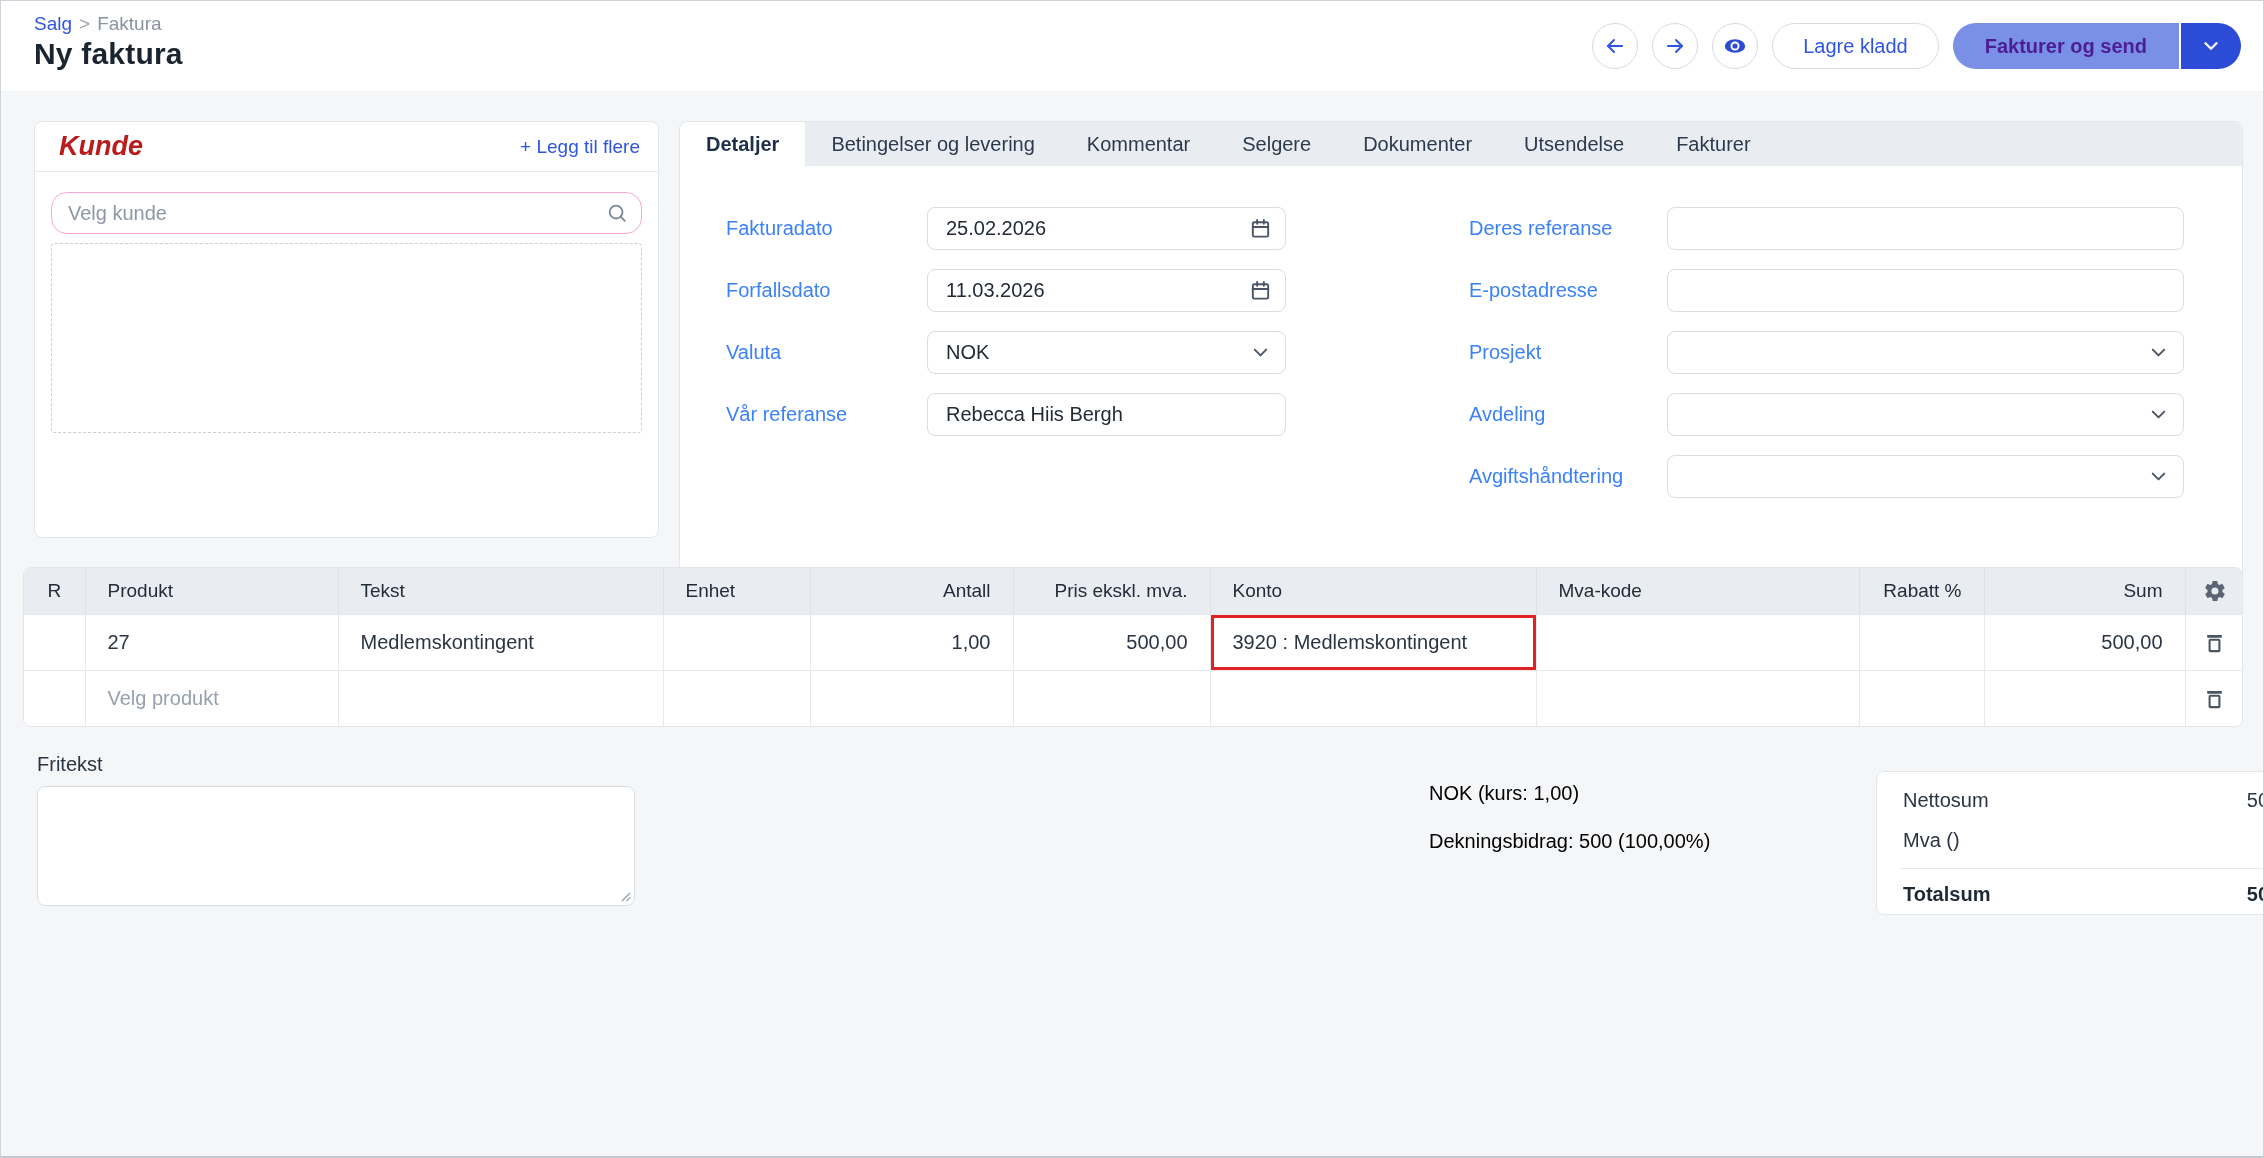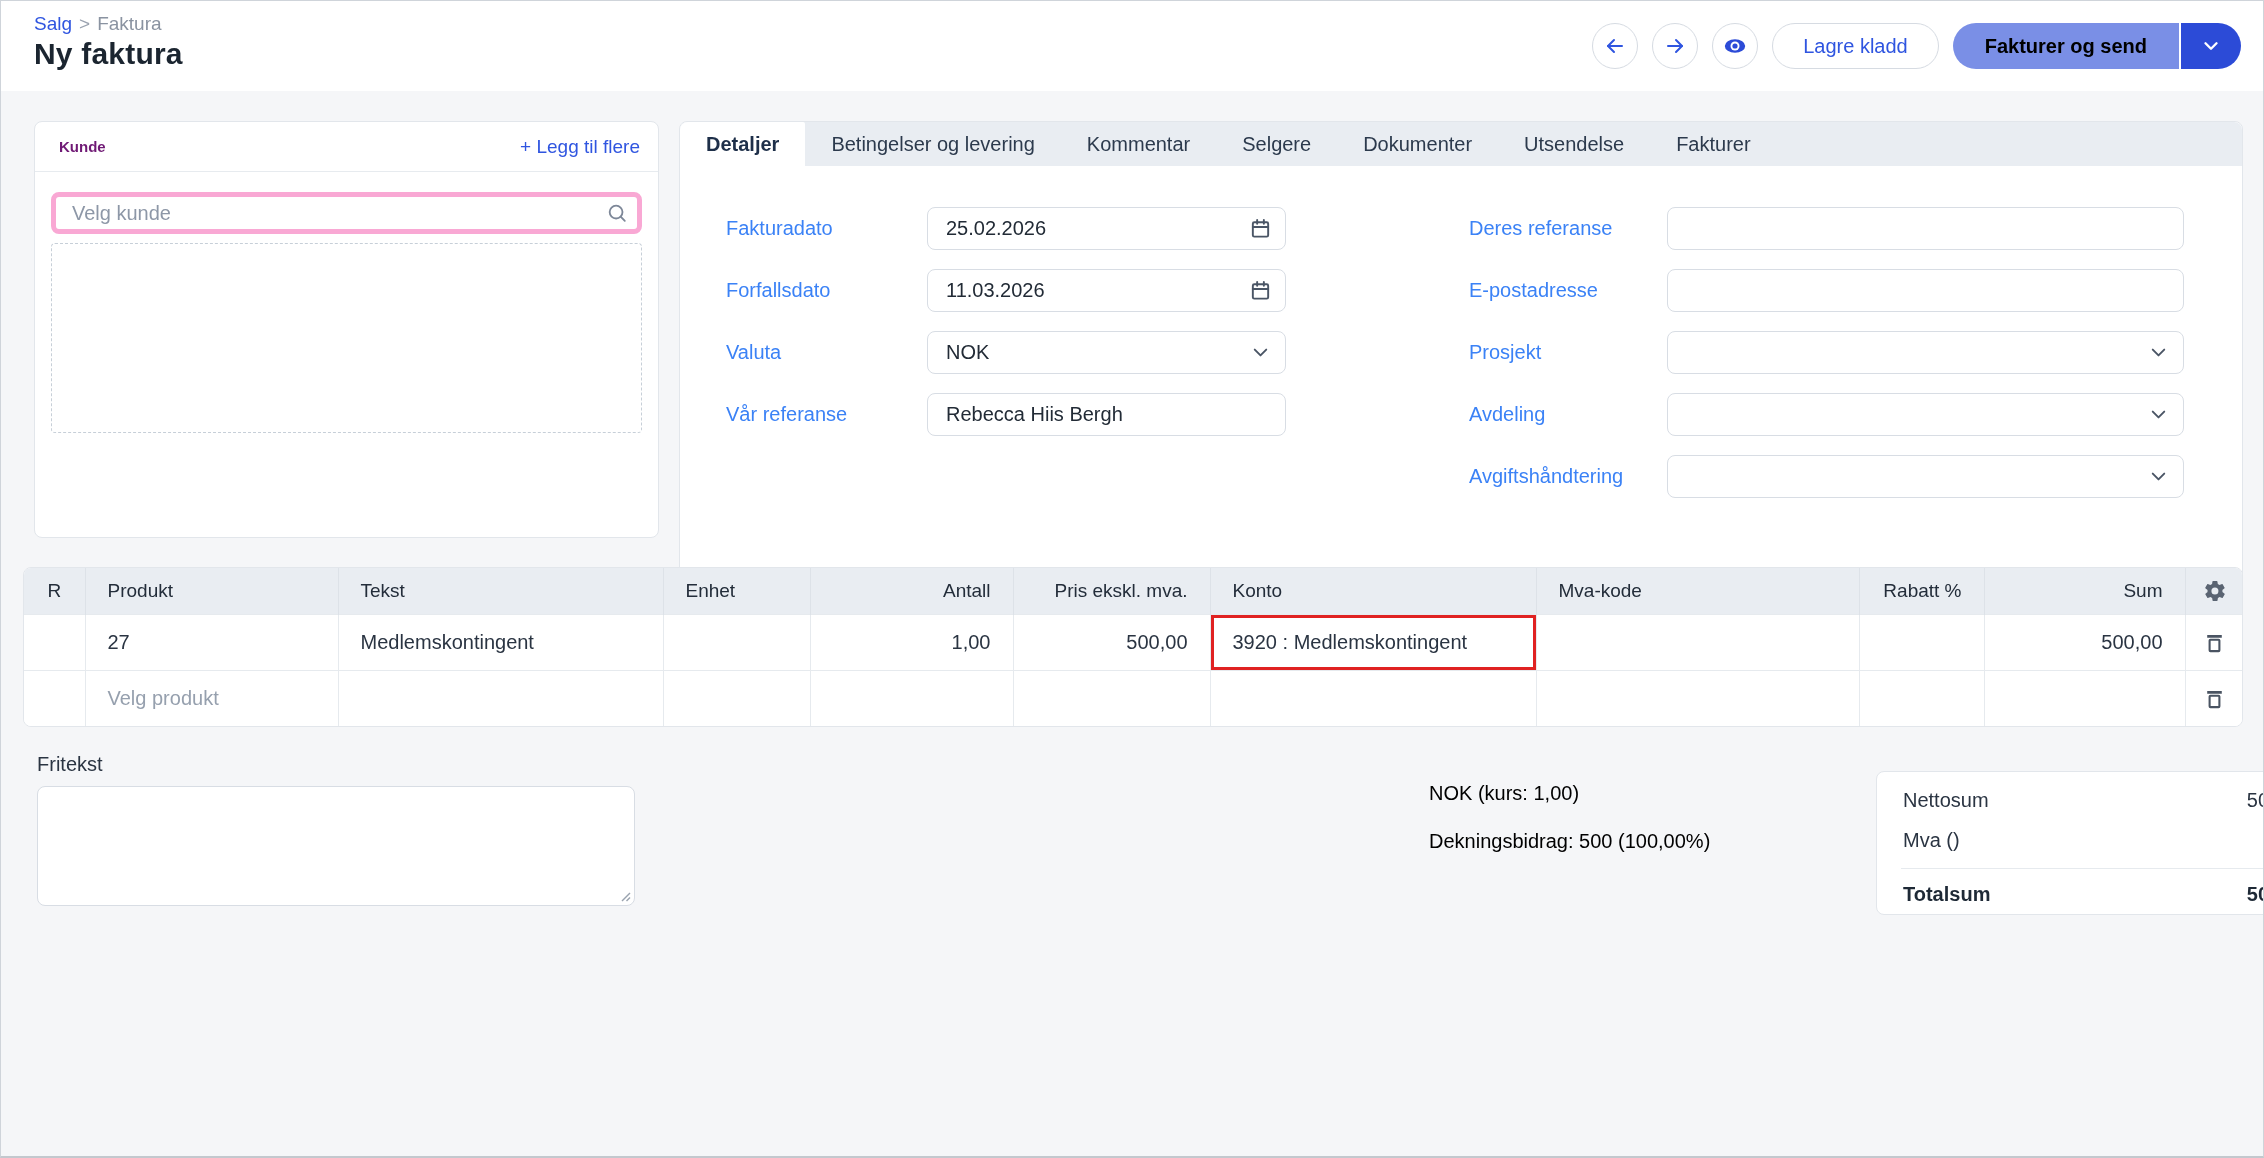--- a/index.html
+++ b/index.html
@@ -21,44 +21,44 @@
     width:46px; height:46px; border-radius:50%; background:#fff; border:1px solid #d6dbe2;
     display:flex; align-items:center; justify-content:center; cursor:pointer; flex:0 0 auto;
   }
   .circle-btn svg { width:24px; height:24px; }
   .pill-btn {
     height:46px; padding:0 30px; border-radius:23px; background:#fff; border:1px solid #d6dbe2;
     color:#2f55e0; font-size:20px; font-weight:500; display:flex; align-items:center; cursor:pointer;
   }
   .split-btn { display:flex; height:46px; cursor:pointer; }
   .split-main {
-    background:#7a8fe6; color:#000000; font-size:20px; font-weight:600;
+    background:#7a8fe6; color:#4c1d95; font-size:20px; font-weight:600;
     border-radius:23px 0 0 23px; padding:0 32px; display:flex; align-items:center;
   }
   .split-caret {
     background:#2c4bd7; width:62px; border-radius:0 23px 23px 0; border-left:2px solid #ffffff;
     display:flex; align-items:center; justify-content:center;
   }
   .split-caret svg { width:22px; height:22px; }
 
   
   .card { position:absolute; background:#fff; border:1px solid #e2e6eb; border-radius:8px; }
 
   
   .customer-card { left:33px; top:120px; width:625px; height:417px; }
   .customer-head {
     height:50px; display:flex; align-items:center; justify-content:space-between;
     padding:0 18px 0 24px; border-bottom:1px solid #e7ebef;
   }
-  .customer-title { font-size:15px; font-weight:600; color:#701a75; }
+  .customer-title { font-size:27px; font-weight:600; color:#b91c1c;font-style:italic; }
   .add-more-link { font-size:19px; color:#2f55e0; cursor:pointer; }
   .customer-body { padding:20px 16px 0 16px; }
   .search-wrap { position:relative; }
   .search-input {
-    width:100%; height:42px; border:5px solid #f9a8d4; border-radius:8px;
+    width:100%; height:42px; border:1px solid #f9a8d4; border-radius:16px;
     padding:0 48px 0 16px; font-size:20px; color:#222b36; background:#fff; outline:none;
     font-family:"Liberation Sans", sans-serif;
   }
   .search-input::placeholder { color:#8d97a7; }
   .search-wrap svg { position:absolute; right:14px; top:10px; width:22px; height:22px; }
   .dashed-box {
     margin-top:9px; height:190px; border:1px dashed #c7cfd8; border-radius:4px; background:#fff;
   }
 
   

